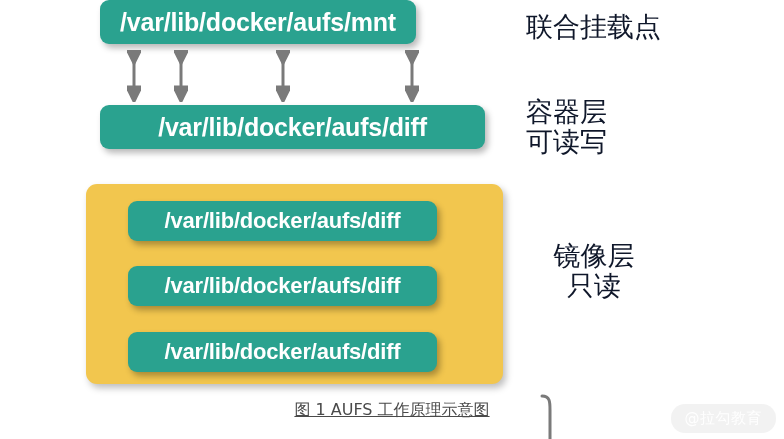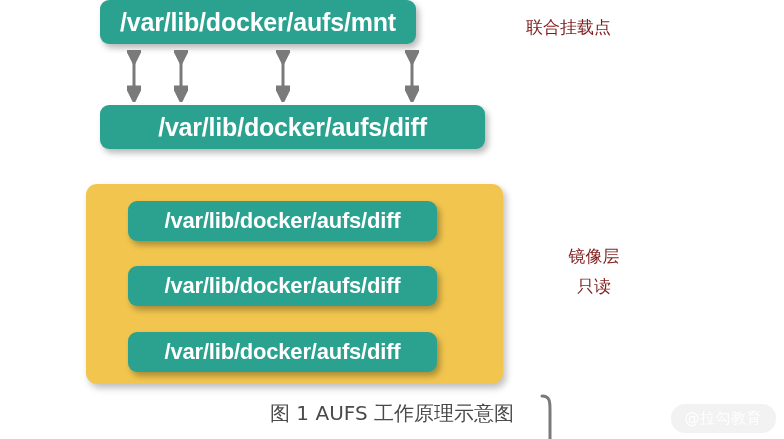--- a/index.html
+++ b/index.html
@@ -72,37 +72,38 @@
   .arrow {
     position: absolute;
     top: 50px;
     width: 14px;
     height: 52px;
   }
 
   
   .side-label {
     position: absolute;
-    color: #7f1d1d;
-    font-size: 17px;
+    color: #0f172a;
+    font-size: 27px;
     line-height: 30px;
     white-space: pre-line;
     font-family: "DejaVu Sans", "Liberation Sans", sans-serif;
   }
 
   
   #figure-caption {
     position: absolute;
     left: 0;
     top: 400px;
     width: 784px;
     text-align: center;
     color: #4a4a4a;
-    font-size: 20px;
+    font-size: 16px;
     font-family: "DejaVu Sans", "Liberation Sans", sans-serif;
+    text-decoration: underline;
   }
 
   
   #watermark {
     position: absolute;
     right: 8px;
     bottom: 6px;
     padding: 5px 14px;
     border-radius: 14px;
     background: rgba(160,160,160,0.14);
@@ -153,20 +154,22 @@
   </svg>
 
   <svg class="arrow" style="left:405px;" viewBox="0 0 14 52">
     <line x1="7" y1="7" x2="7" y2="45" stroke="#7a7a7a" stroke-width="3" marker-start="url(#ah1)" marker-end="url(#ah2)"></line>
   </svg>
 
   <div class="teal-box" id="container-box" style="left:100px; top:105px; width:385px; height:44px;">
     <span class="path-text">/var/lib/docker/aufs/diff</span>
   </div>
 
+  <div class="side-label" id="container-label" style="left:526px; top:97px;">容器层
+可读写</div>
 
   <div id="image-layer-box">
     <div class="inner-box" style="left:42px; top:17px; width:309px; height:40px;">
       <span class="path-text">/var/lib/docker/aufs/diff</span>
     </div>
     <div class="inner-box" style="left:42px; top:82px; width:309px; height:40px;">
       <span class="path-text">/var/lib/docker/aufs/diff</span>
     </div>
     <div class="inner-box" style="left:42px; top:148px; width:309px; height:40px;">
       <span class="path-text">/var/lib/docker/aufs/diff</span>

